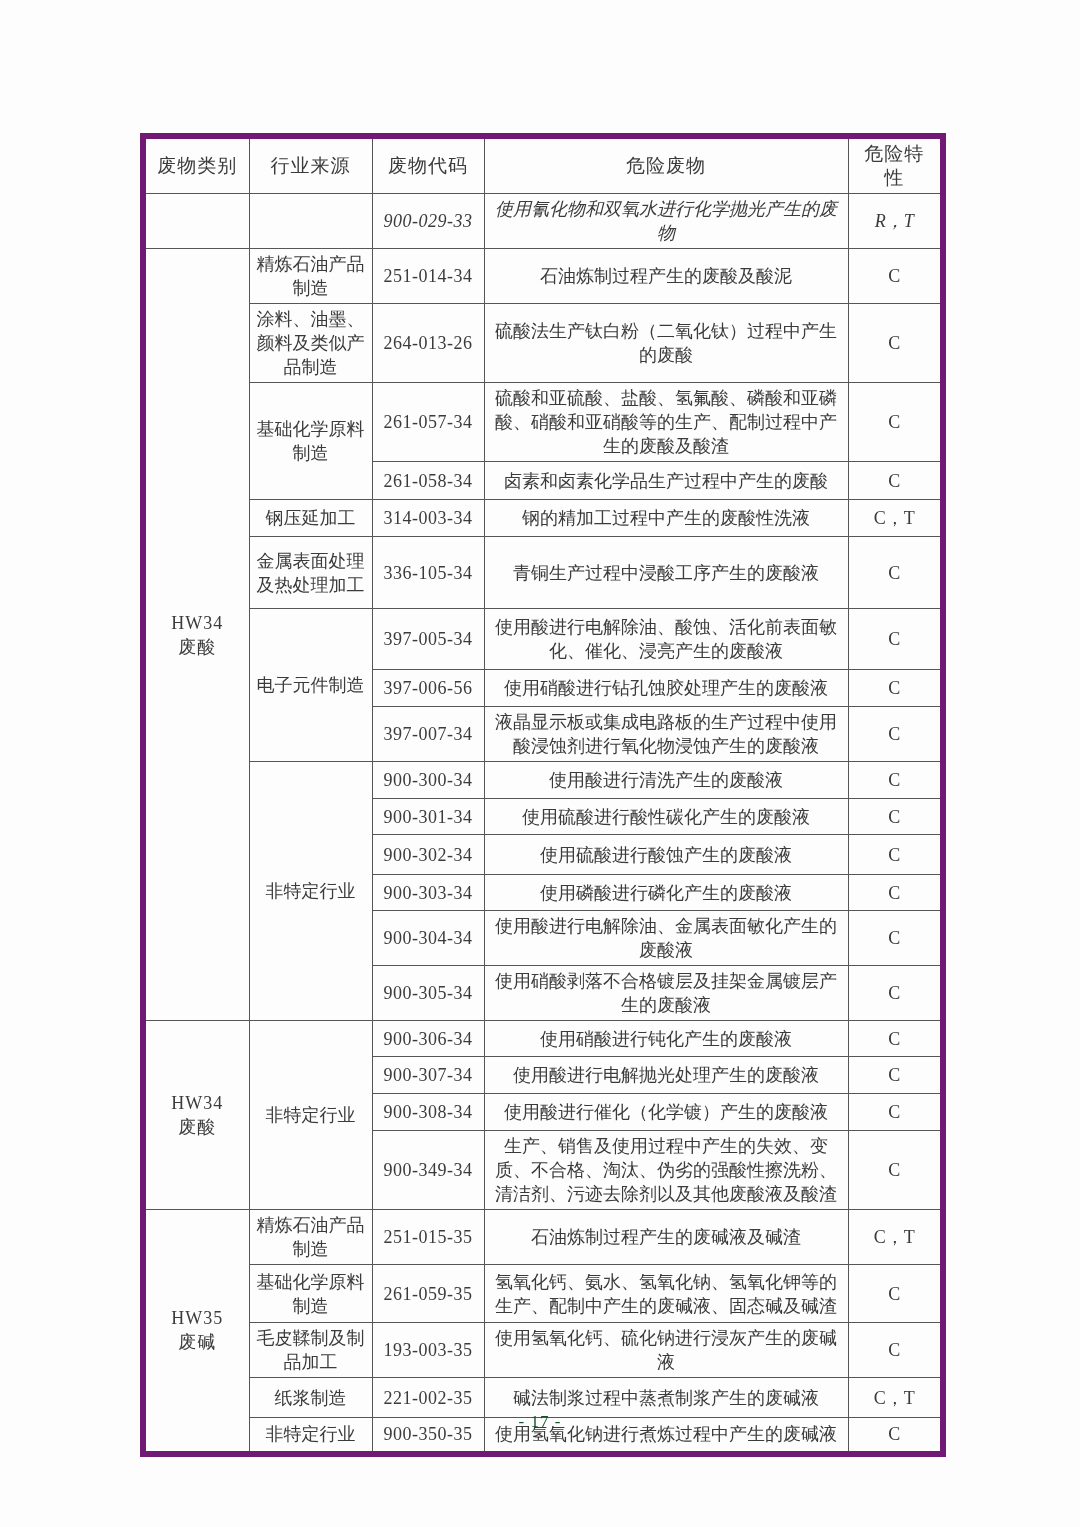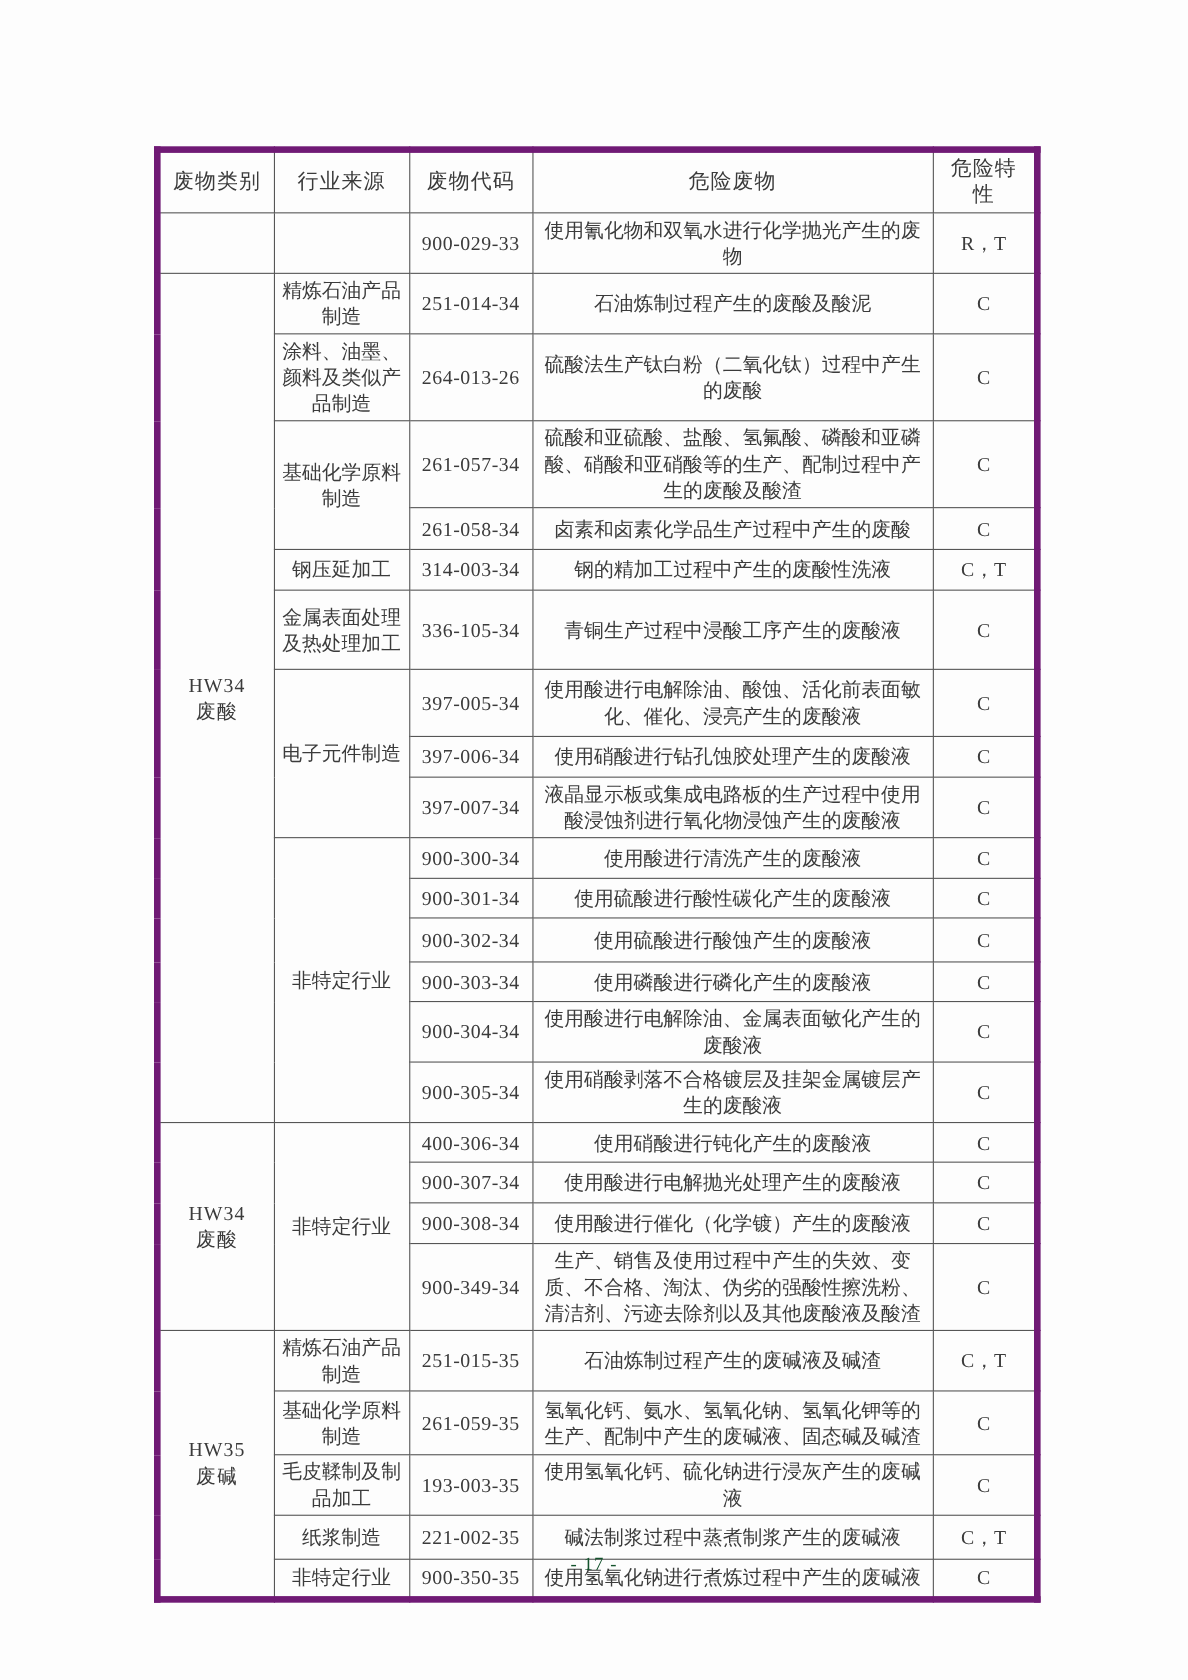--- a/index.html
+++ b/index.html
@@ -91,21 +91,21 @@
       <tr>
         <th>废物类别</th>
         <th>行业来源</th>
         <th>废物代码</th>
         <th>危险废物</th>
         <th>危险特性</th>
       </tr>
     </thead>
     <tbody id="table-body">
 
-    <tr style="height: 50px;">
+    <tr style="height: 50px; font-style: italic;">
           <td class="cat-cell"></td>
           <td class="src-cell"></td>
           <td class="code-cell">900-029-33</td>
           <td class="desc-cell">使用氰化物和双氧水进行化学抛光产生的废物</td>
           <td class="hazard-cell">R，T</td>
         </tr>
         <tr style="height: 50px;">
           <td class="cat-cell" rowspan="15">HW34
 废酸</td>
           <td class="src-cell">精炼石油产品制造</td>
@@ -142,21 +142,21 @@
           <td class="desc-cell">青铜生产过程中浸酸工序产生的废酸液</td>
           <td class="hazard-cell">C</td>
         </tr>
         <tr style="height: 61px;">
           <td class="src-cell" rowspan="3">电子元件制造</td>
           <td class="code-cell">397-005-34</td>
           <td class="desc-cell">使用酸进行电解除油、酸蚀、活化前表面敏化、催化、浸亮产生的废酸液</td>
           <td class="hazard-cell">C</td>
         </tr>
         <tr style="height: 37px;">
-          <td class="code-cell">397-006-34</td>
+          <td class="code-cell">397-006-56</td>
           <td class="desc-cell">使用硝酸进行钻孔蚀胶处理产生的废酸液</td>
           <td class="hazard-cell">C</td>
         </tr>
         <tr style="height: 48px;">
           <td class="code-cell">397-007-34</td>
           <td class="desc-cell">液晶显示板或集成电路板的生产过程中使用酸浸蚀剂进行氧化物浸蚀产生的废酸液</td>
           <td class="hazard-cell">C</td>
         </tr>
         <tr style="height: 37px;">
           <td class="src-cell" rowspan="6">非特定行业</td>
@@ -186,21 +186,21 @@
         </tr>
         <tr style="height: 50px;">
           <td class="code-cell">900-305-34</td>
           <td class="desc-cell">使用硝酸剥落不合格镀层及挂架金属镀层产生的废酸液</td>
           <td class="hazard-cell">C</td>
         </tr>
         <tr style="height: 36px;">
           <td class="cat-cell" rowspan="4">HW34
 废酸</td>
           <td class="src-cell" rowspan="4">非特定行业</td>
-          <td class="code-cell">400-306-34</td>
+          <td class="code-cell">900-306-34</td>
           <td class="desc-cell">使用硝酸进行钝化产生的废酸液</td>
           <td class="hazard-cell">C</td>
         </tr>
         <tr style="height: 37px;">
           <td class="code-cell">900-307-34</td>
           <td class="desc-cell">使用酸进行电解抛光处理产生的废酸液</td>
           <td class="hazard-cell">C</td>
         </tr>
         <tr style="height: 37px;">
           <td class="code-cell">900-308-34</td>

